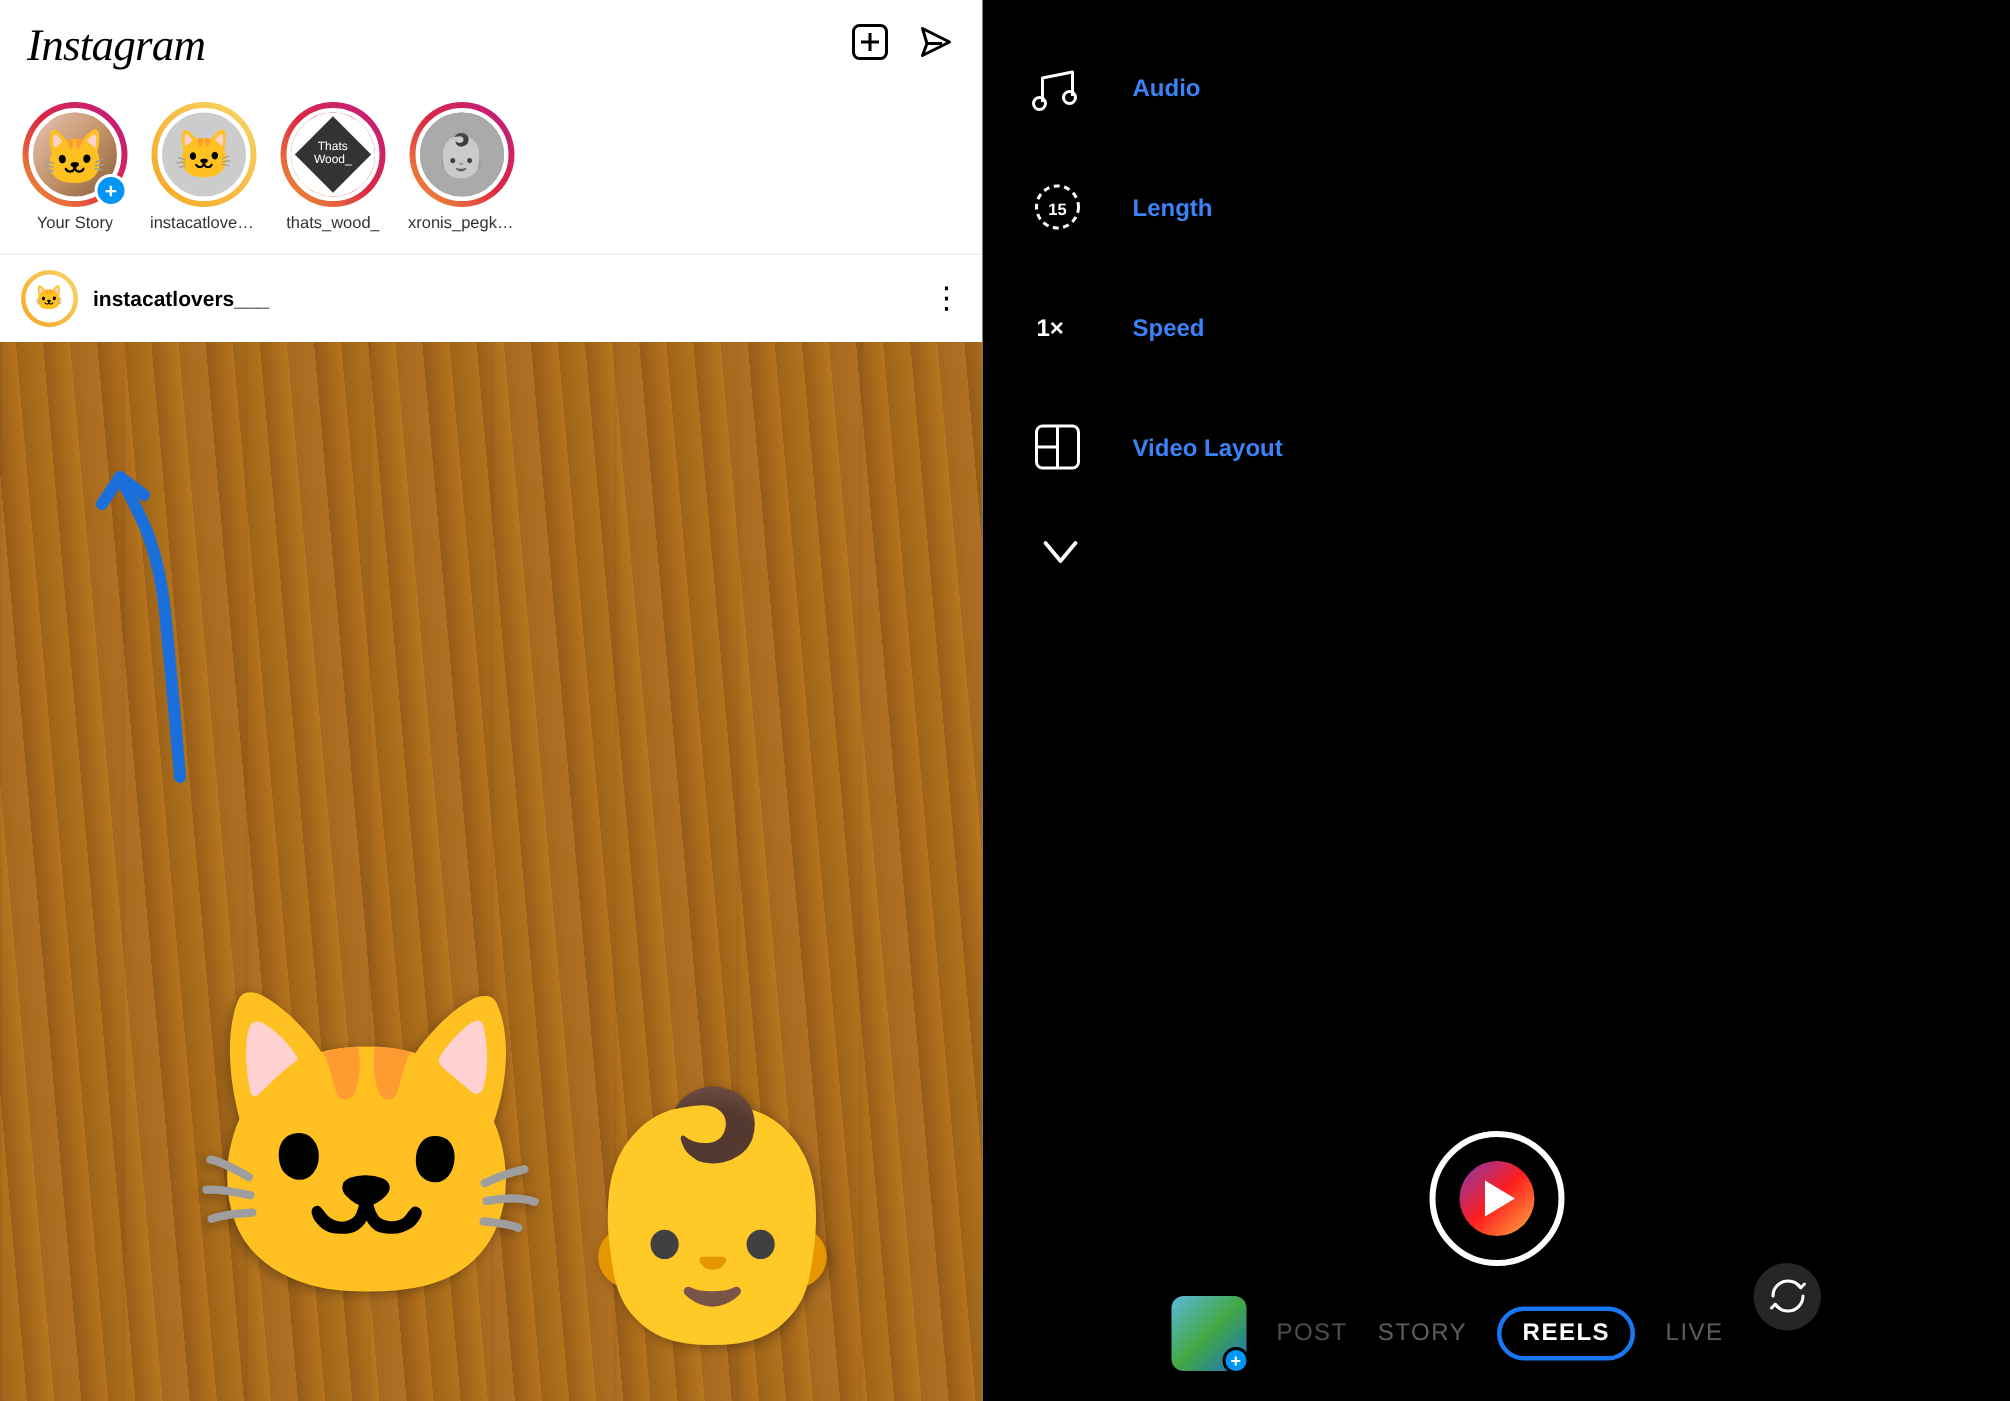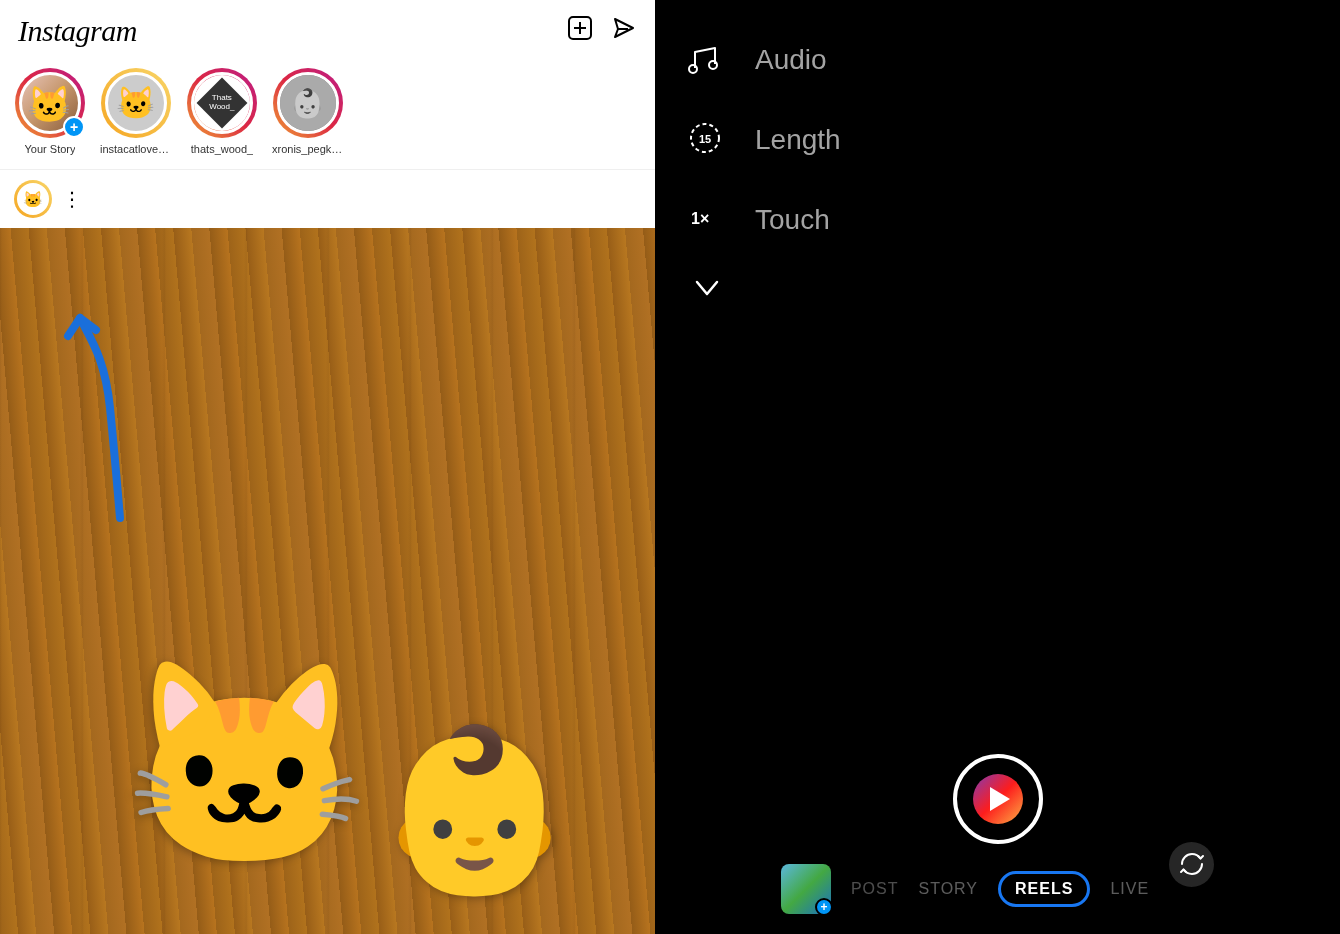--- a/index.html
+++ b/index.html
@@ -365,23 +365,23 @@
 
     .menu-icon svg {
       width: 36px;
       height: 36px;
       fill: none;
       stroke: #fff;
       stroke-width: 2;
     }
 
     .menu-label {
-      font-size: 28px;
-      color: #a3a3a3;
-      font-weight: 400;
+      font-size: 16px;
+      color: #3b82f6;
+      font-weight: 700;
     }
 
     
     .chevron-item {
       padding: 10px 0 20px 0;
       display: flex;
       align-items: center;
       padding-left: 4px;
       cursor: pointer;
     }
@@ -599,20 +599,21 @@
     </div>
 
   </div>
 
   <div class="post-header">
     <div class="post-avatar-wrap">
       <div class="post-avatar-inner">
         <span>🐱</span>
       </div>
     </div>
+    <span class="post-username">instacatlovers___</span>
     <span class="post-more">⋮</span>
   </div>
 
   <div class="post-image">
     <div class="wood-bg"></div>
     <div class="wood-bg-2"></div>
 
     <div class="blue-arrow">
       <svg viewBox="0 0 90 220" fill="none" xmlns="http://www.w3.org/2000/svg">
 
@@ -654,25 +655,35 @@
       </div>
       <span class="menu-label">Length</span>
     </div>
 
     <div class="menu-item">
       <div class="menu-icon">
         <svg viewBox="0 0 36 36" fill="none" stroke="#fff" stroke-width="2">
           <text x="4" y="24" fill="#fff" stroke="none" font-size="16" font-weight="bold" font-family="Arial">1×</text>
         </svg>
       </div>
-      <span class="menu-label">Touch</span>
-    </div>
-
-
-
+      <span class="menu-label">Speed</span>
+    </div>
+
+
+
+    <div class="menu-item">
+      <div class="menu-icon">
+        <svg viewBox="0 0 36 36" fill="none" stroke="#fff" stroke-width="2">
+          <rect x="4" y="4" width="28" height="28" rx="4" stroke="#fff" stroke-width="2"></rect>
+          <line x1="18" y1="4" x2="18" y2="32" stroke="#fff" stroke-width="2"></line>
+          <line x1="4" y1="18" x2="18" y2="18" stroke="#fff" stroke-width="2"></line>
+        </svg>
+      </div>
+      <span class="menu-label">Video Layout</span>
+    </div>
 
     <div class="chevron-item">
       <div class="chevron-icon">
         <svg viewBox="0 0 36 36" fill="none" stroke="#fff" stroke-width="2.5">
           <polyline points="8,12 18,24 28,12" stroke="#fff" stroke-width="2.5" stroke-linecap="round" stroke-linejoin="round"></polyline>
         </svg>
       </div>
     </div>
 
   </div>

